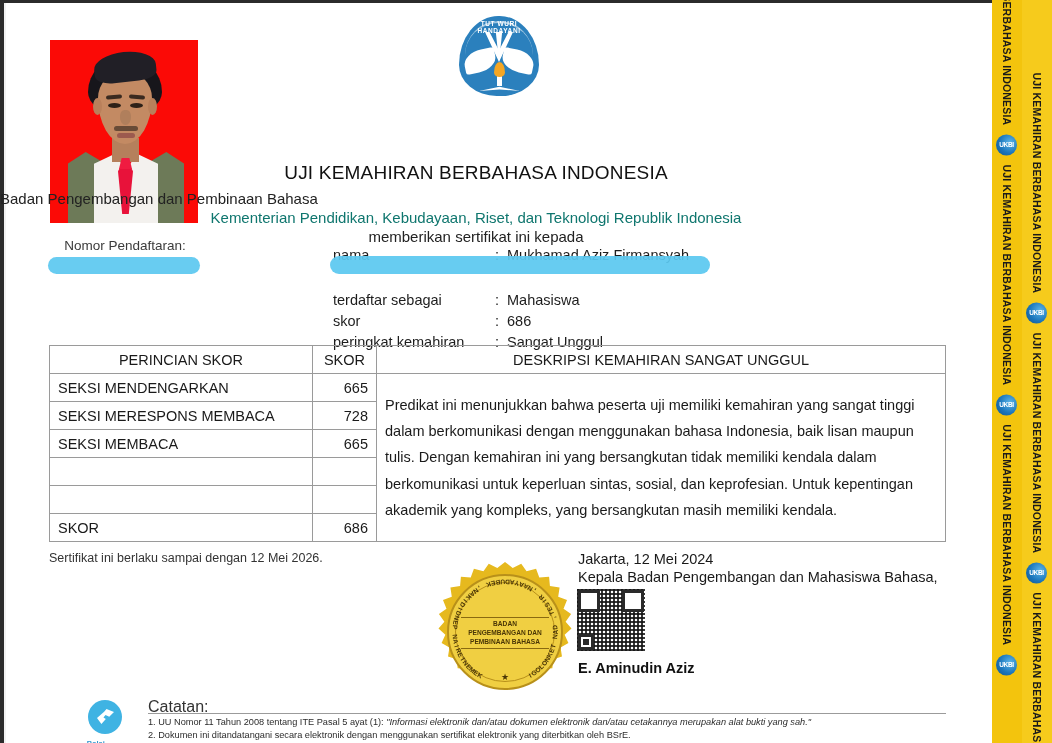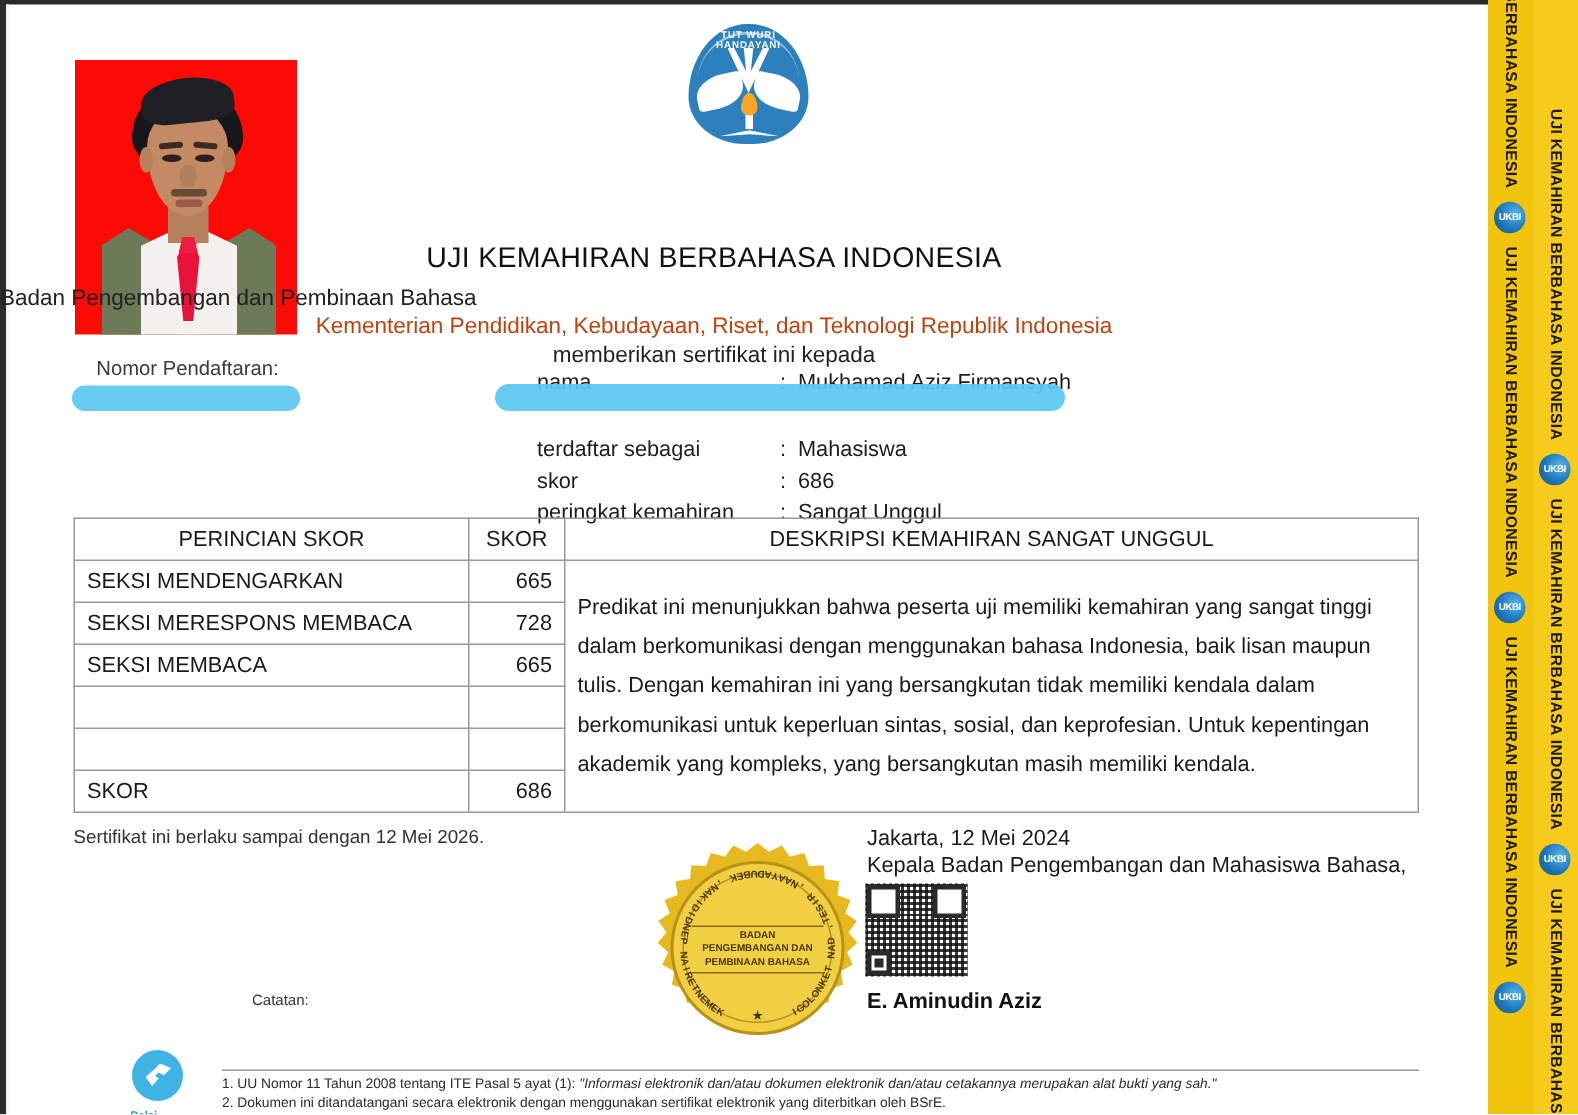--- a/index.html
+++ b/index.html
@@ -153,29 +153,29 @@
   .subtitle {
     position:absolute; left:0; top:162px; width:952px;
     text-align:center; font-size:19px; color:#111; letter-spacing:.2px;
   }
   .org1 {
     position:absolute; left:0; top:190px; width:952px;
     text-align:left; font-size:15px; color:#222;
   }
   .org2 {
     position:absolute; left:0; top:209px; width:952px;
-    text-align:center; font-size:15px; color:#c2410c;
+    text-align:center; font-size:15px; color:#0f766e;
   }
   .org3 {
     position:absolute; left:0; top:228px; width:952px;
     text-align:center; font-size:15px; color:#222;
   }
 
   
-  .fields { position:absolute; left:333px; top:247px; width:560px;margin-left:25px; }
+  .fields { position:absolute; left:333px; top:247px; width:560px; }
   .field-row { display:flex; align-items:baseline; height:21px; font-size:14.5px; color:#1d1d1d; }
   .field-key { width:162px; flex:0 0 162px; }
   .field-colon { width:12px; flex:0 0 12px; }
   .field-val { flex:1; }
   .name-redact {
     position:absolute; left:330px; top:256px;
     width:380px; height:18px;
     background:#5bc8f0; opacity:.93;
     border-radius:9px;
   }
@@ -304,22 +304,22 @@
   }
   .bsre-mark::after {
     content:""; position:absolute; left:9px; top:9px;
     width:17px; height:15px; background:#fff;
     clip-path: polygon(0 60%, 42% 18%, 56% 0, 100% 20%, 72% 52%, 50% 40%, 38% 56%, 52% 66%, 26% 100%);
   }
   .bsre-txt {
     font-size:7.5px; line-height:1.32; font-weight:bold; color:#2f97cf;
   }
   .catatan-label {
-    position:absolute; left:148px; top:662px;
-    font-size:10px; color:#333;margin-left:20px;
+    position:absolute; left:148px; top:698px;
+    font-size:16px; color:#333;
   }
   .catatan-rule {
     position:absolute; left:148px; top:713px;
     width:798px; height:1px; background:#9b9b9b;
   }
   .catatan-1 {
     position:absolute; left:148px; top:717px;
     font-size:9.2px; color:#2b2b2b; white-space:nowrap;
   }
   .catatan-2 {

